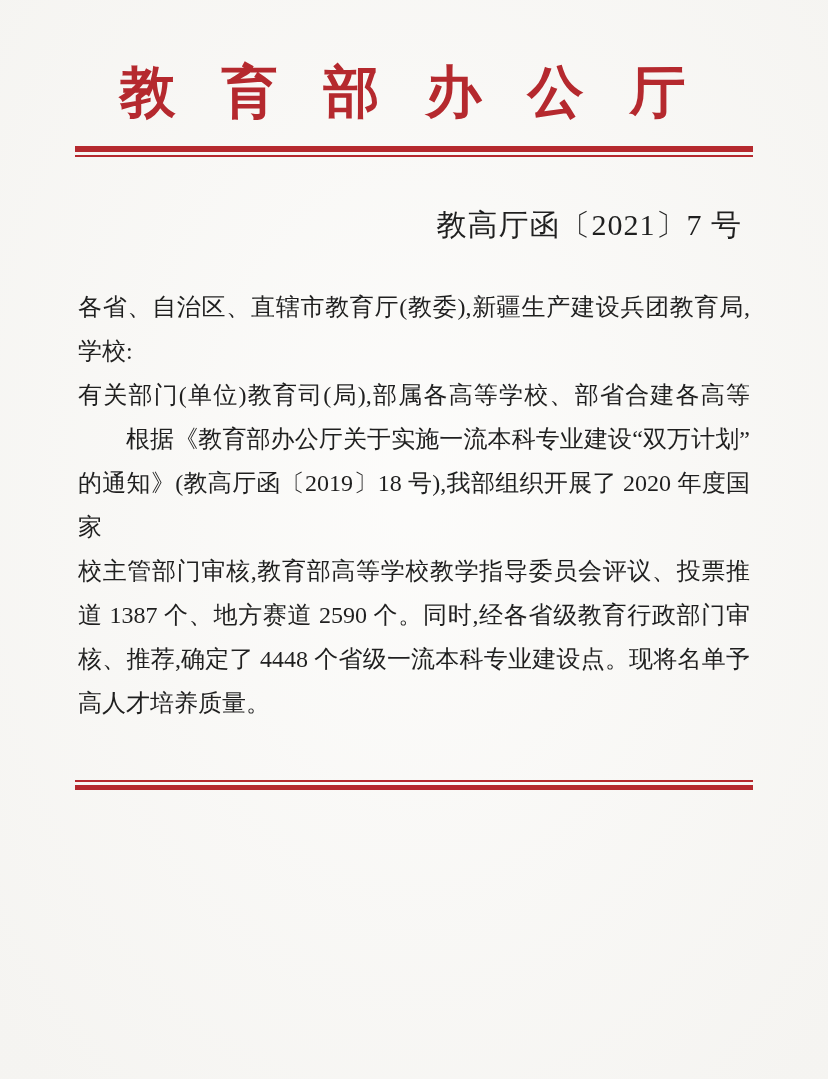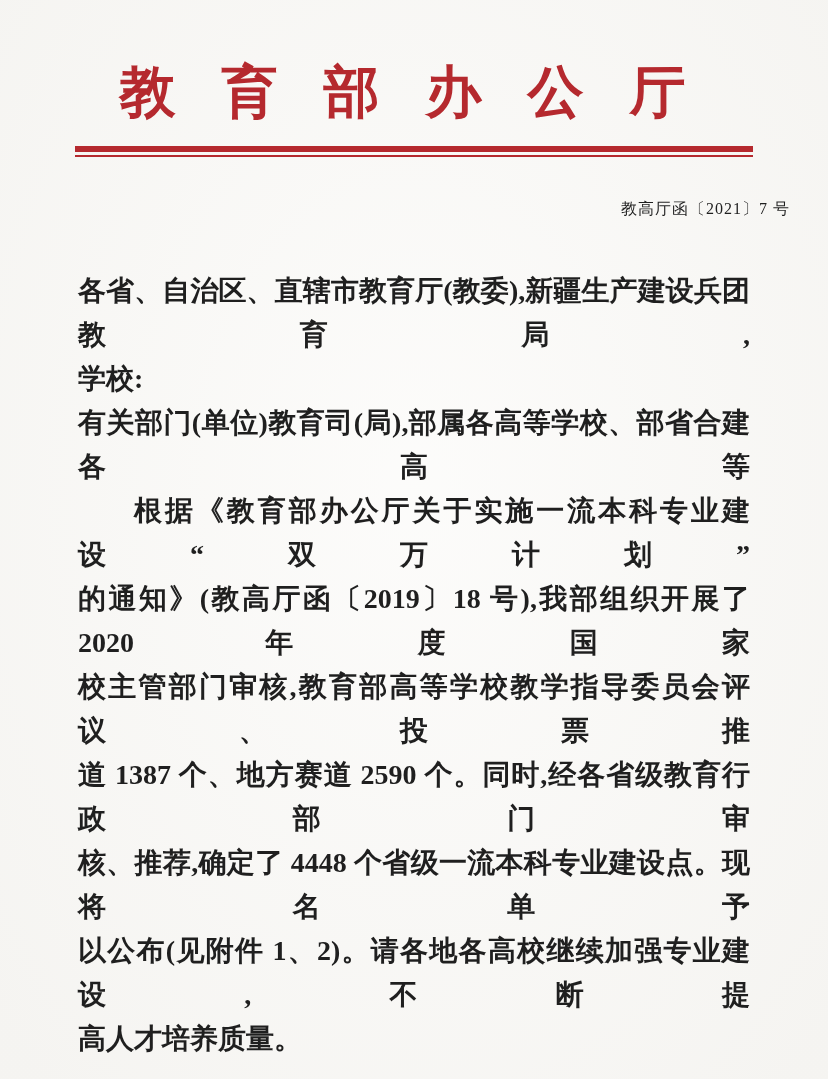--- a/index.html
+++ b/index.html
@@ -32,41 +32,40 @@
     white-space: nowrap;
   }
   .rule { width: 678px; margin-left: auto; margin-right: auto; }
   .rule-top { margin-top: 22px; }
   .bar-thick { height: 6px; background: var(--accent); }
   .bar-thin  { height: 2px; background: var(--accent); }
   .rule-top .bar-thin { margin-top: 3px; }
   .rule-bottom { margin-top: 55px; }
   .rule-bottom .bar-thick { margin-top: 3px; height: 5px; }
   .doc-number {
-    margin-top: 36px;
+    margin-top: 52px;
     text-align: right;
-    padding-right: 38px;
-    font-size: 16px;
+    padding-right: 86px;
+    font-size: 30px;
     line-height: 32px;
     letter-spacing: 1px;
   }
   .title {
     margin-top: 56px;
     text-align: center;
     font-weight: 700;
     font-size: 31px;
     line-height: 56px;
     letter-spacing: 1px;
   }
   .content {
     width: 672px;
     margin: 44px auto 0;
-    font-size: 28px;
+    font-size: 24px;
     line-height: 44px;
-    font-weight: bold;
   }
   .line { min-height: 44px; }
   .line.full { text-align: justify; text-align-last: justify; }
   .line.short { text-align: left; text-align-last: left; }
   .line.indent { text-indent: 2em; }
 </style>
 </head>
 <body>
 
 <div class="page">
@@ -85,21 +84,20 @@
 
     <div class="line full">各省、自治区、直辖市教育厅(教委),新疆生产建设兵团教育局,</div>
     <div class="line short">学校:</div>
     <div class="line full">有关部门(单位)教育司(局),部属各高等学校、部省合建各高等</div>
 
     <div class="line full indent">根据《教育部办公厅关于实施一流本科专业建设“双万计划”</div>
     <div class="line full">的通知》(教高厅函〔2019〕18 号),我部组织开展了 2020 年度国家</div>
     <div class="line full">校主管部门审核,教育部高等学校教学指导委员会评议、投票推</div>
     <div class="line full">道 1387 个、地方赛道 2590 个。同时,经各省级教育行政部门审</div>
     <div class="line full">核、推荐,确定了 4448 个省级一流本科专业建设点。现将名单予</div>
-    <div class="line full">以公布(见附件 1、2)。请各地各高校继续加强专业建设,不断提</div>
     <div class="line short">高人才培养质量。</div>
 
   </div>
 
   <div class="rule rule-bottom">
     <div class="bar-thin"></div>
     <div class="bar-thick"></div>
   </div>
 
 </div>

